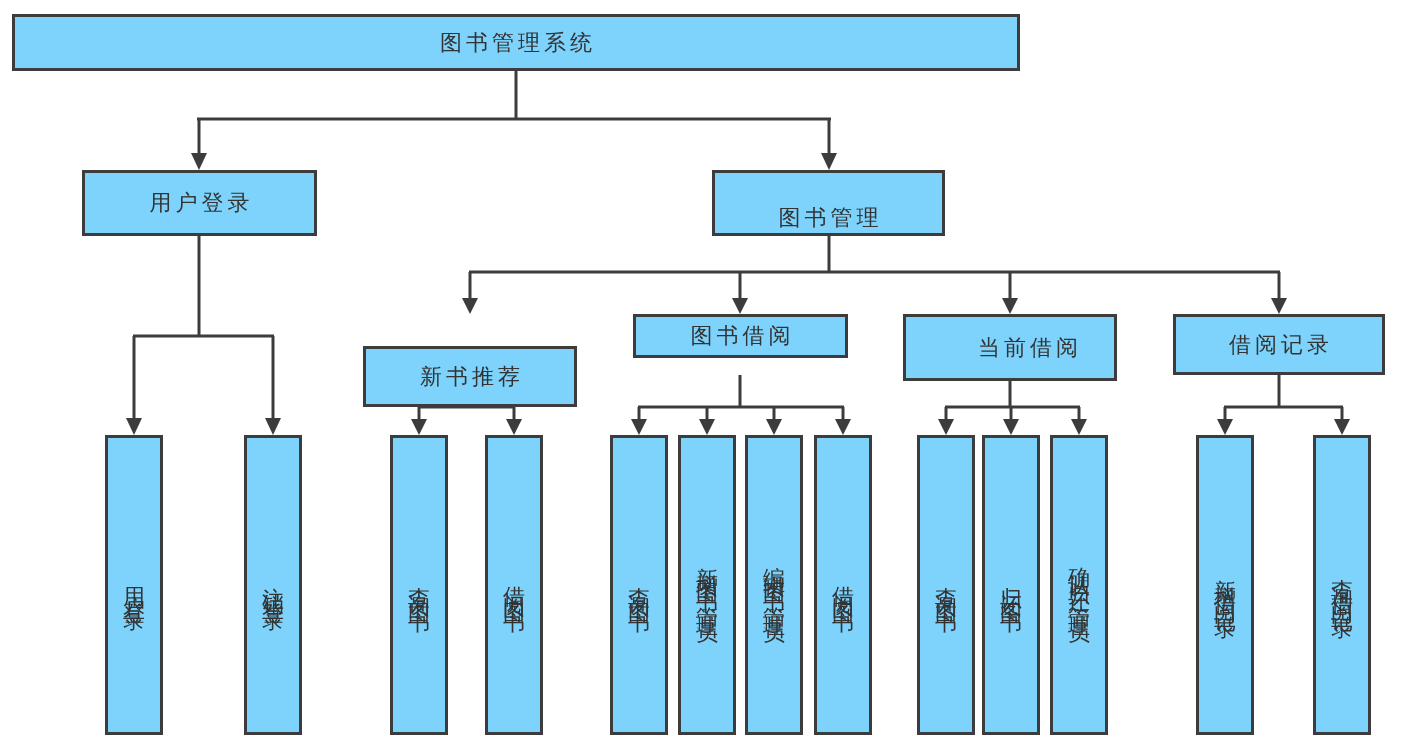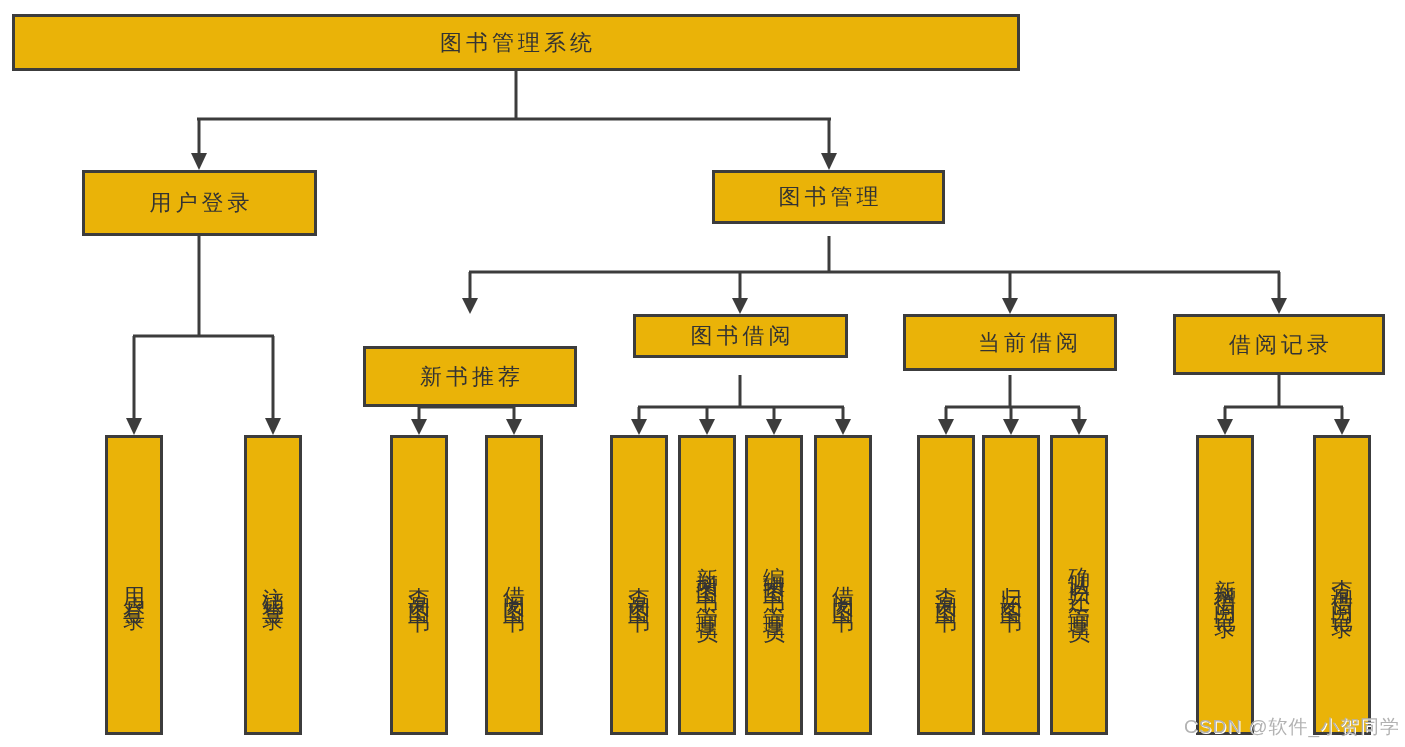--- a/index.html
+++ b/index.html
@@ -9,21 +9,21 @@
     background:#ffffff;
     overflow:hidden;
     font-family:"Liberation Sans","DejaVu Sans",sans-serif;
     color:#333333;
   }
   #connectors{position:absolute;left:0;top:0;}
   .node{
     position:absolute;
     box-sizing:border-box;
     border:3px solid #3c3c3c;
-    background:#eab308;
+    background:#7dd3fc;
     display:flex;
     align-items:center;
     justify-content:center;
     text-align:center;
   }
   .node .lbl{
     font-size:22px;
     letter-spacing:4px;
     text-indent:4px;
     color:#333333;
@@ -33,24 +33,24 @@
     writing-mode:vertical-rl;
     text-orientation:mixed;
     letter-spacing:8px;
     text-indent:0;
     white-space:normal;
     line-height:1;
   }
   
   #n-root{left:12px;top:14px;width:1008px;height:57px;}
   #n-userlogin{left:82px;top:170px;width:235px;height:66px;}
-  #n-bookmgmt{left:712px;top:170px;width:233px;height:54px;}
+  #n-bookmgmt{left:712px;top:170px;width:233px;height:66px;align-items:flex-end;}
   #n-sec0{left:363px;top:314px;width:214px;height:61px;margin-top:32px;}
   #n-sec1{left:633px;top:314px;width:215px;height:44px;}
-  #n-sec2{left:903px;top:314px;width:214px;height:57px;padding-left:36px;}
+  #n-sec2{left:903px;top:314px;width:214px;height:67px;padding-left:36px;}
   #n-sec3{left:1173px;top:314px;width:212px;height:61px;}
   .leaf{top:435px;width:58px;height:300px;}
   #l-0{left:105px;} #l-1{left:244px;}
   #l-2{left:390px;} #l-3{left:485px;}
   #l-4{left:610px;} #l-5{left:678px;} #l-6{left:745px;} #l-7{left:814px;}
   #l-8{left:917px;} #l-9{left:982px;} #l-10{left:1050px;}
   #l-11{left:1196px;} #l-12{left:1313px;}
   #watermark{
     position:absolute;
     right:5px;top:714px;
@@ -202,14 +202,13 @@
     <span class="lbl">确认归还（管理员）</span>
   </div>
 
   <div class="node leaf" id="l-11">
     <span class="lbl">新增借阅记录</span>
   </div>
   <div class="node leaf" id="l-12">
     <span class="lbl">查询借阅记录</span>
   </div>
 
-  <div id="watermark">CSDN @软件_小贺同学</div>
 </div>
 
 </body></html>

